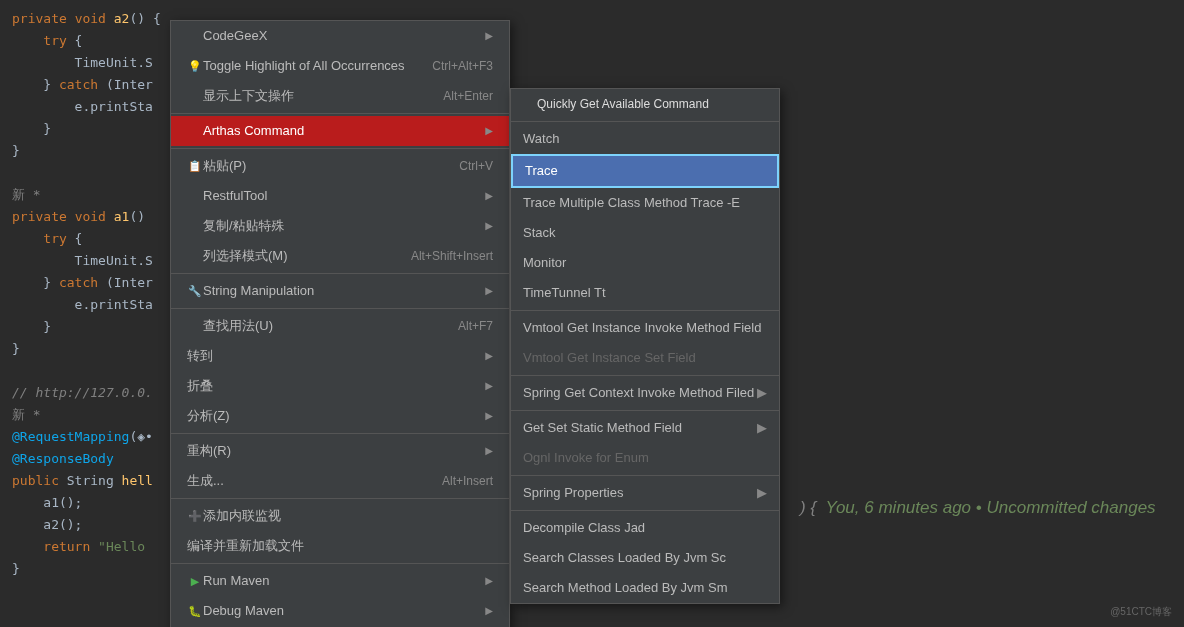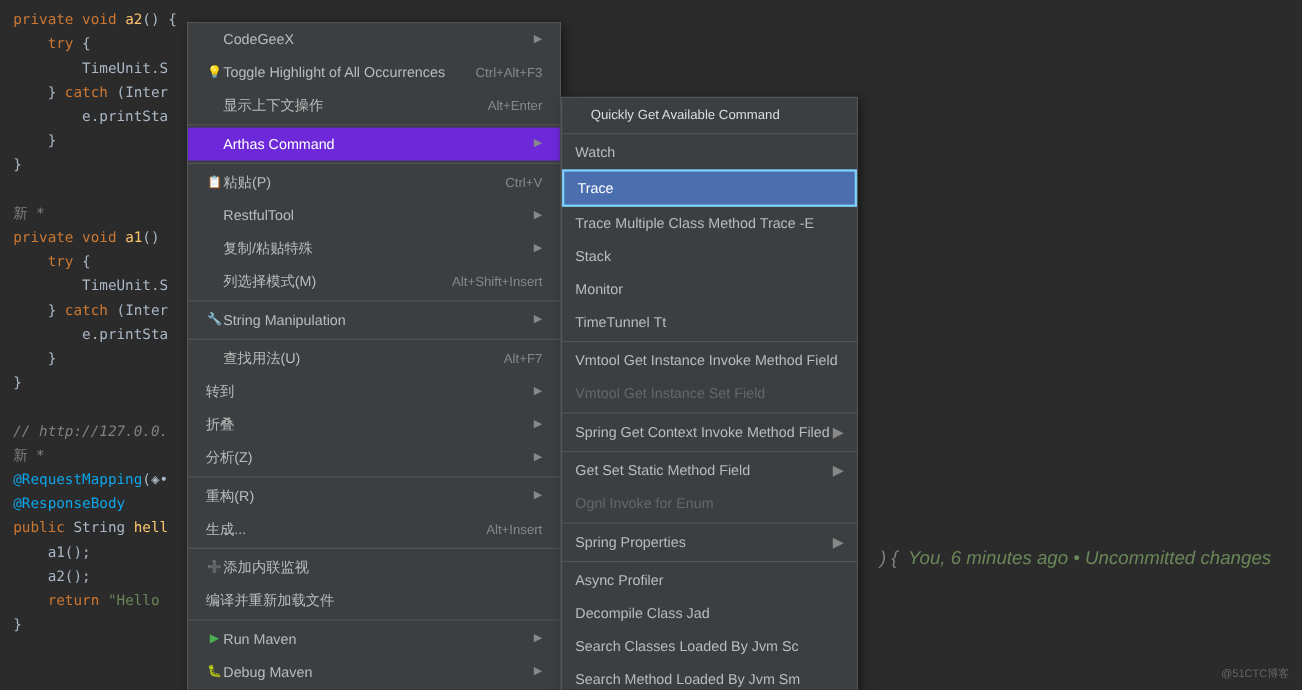--- a/index.html
+++ b/index.html
@@ -57,21 +57,21 @@
       padding: 4px 16px;
       display: flex;
       align-items: center;
       justify-content: space-between;
       cursor: pointer;
       line-height: 22px;
       position: relative;
     }
 
     .menu-item.highlighted {
-      background: #6d28d9;
+      background: #b91c1c;
       color: #fff;
     }
 
     .menu-item .left-part {
       display: flex;
       align-items: center;
       gap: 0;
     }
 
     .menu-item .shortcut {
@@ -347,23 +347,20 @@
   <div class="menu-item-arthas disabled">
     <span>Ognl Invoke for Enum</span>
   </div>
   <div class="menu-separator"></div>
   <div class="menu-item-arthas" style="display:flex;justify-content:space-between;">
     <span>Spring Properties</span>
     <span style="color:#888;">▶</span>
   </div>
   <div class="menu-separator"></div>
   <div class="menu-item-arthas">
-    <span>Async Profiler</span>
-  </div>
-  <div class="menu-item-arthas">
     <span>Decompile Class Jad</span>
   </div>
   <div class="menu-item-arthas">
     <span>Search Classes Loaded By Jvm Sc</span>
   </div>
   <div class="menu-item-arthas">
     <span>Search Method Loaded By Jvm Sm</span>
   </div>
 
 </div>

